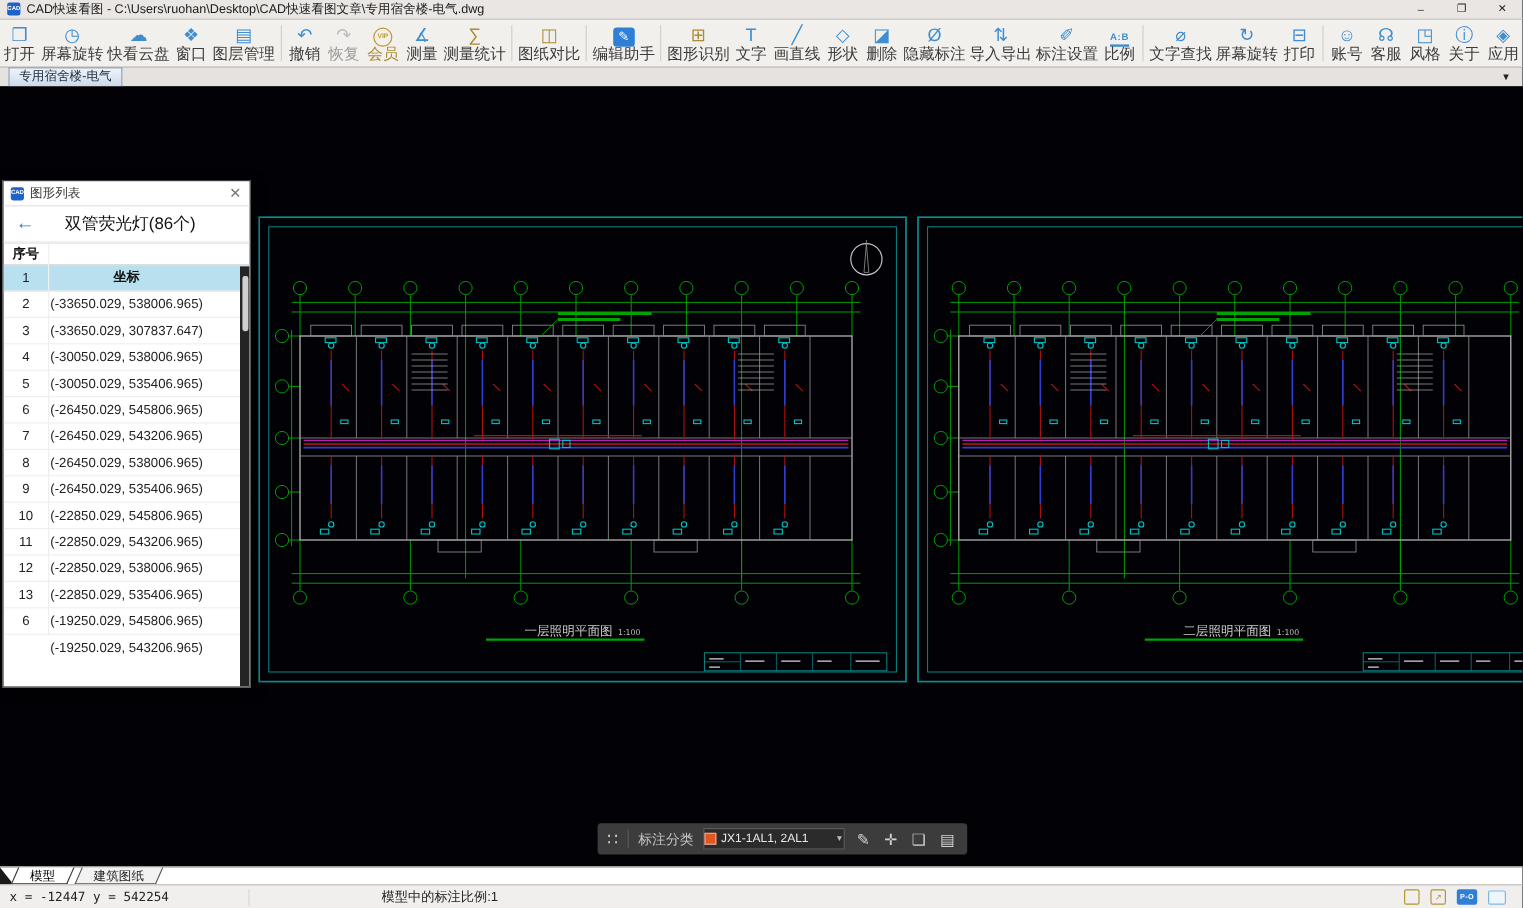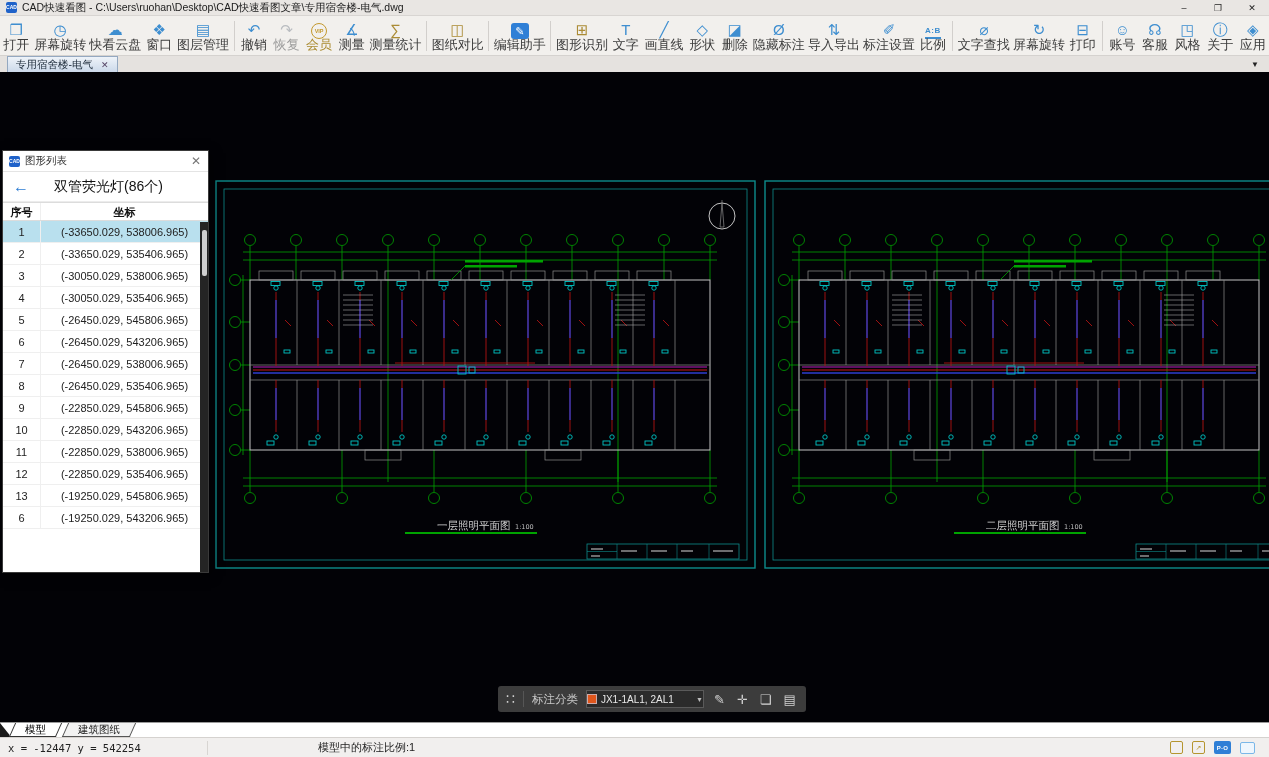--- a/index.html
+++ b/index.html
@@ -35,21 +35,21 @@
     font-size:11px;line-height:16px;text-align:center;margin-top:1px;}
   .tbtn.scalebtn .ico{font-size:8px;font-weight:bold;letter-spacing:.5px;border-bottom:2px solid #3e8ed0;
     height:14px;line-height:12px;margin-top:3px;}
   .tsep{width:1px;height:30px;background:#d2cfcc;margin:0 3px;flex:none;}
 
   
   .doctabs{position:absolute;top:56px;left:0;width:100%;height:16px;background:#e5e2df;
     display:flex;align-items:flex-end;}
   .doctab{height:16px;margin-left:7px;padding:0 8px;background:linear-gradient(#eef3f9,#ccd9ea);
     border:1px solid #94a8c0;border-bottom:none;display:flex;align-items:center;gap:8px;
-    font-size:10.5px;color:#1d2b3a;}
+    font-size:10.5px;color:#1d2b3a;flex-direction:column;}
   .doctab .x{font-size:9px;color:#546;}
   .tablist-arrow{margin-left:auto;margin-right:10px;font-size:8px;color:#222;align-self:center;}
 
   
   .canvas{position:absolute;top:72px;left:0;width:1269px;height:650px;background:#020206;}
   .canvas svg{display:block;}
   text.cap{fill:#cfcfcf;font-size:10.5px;font-family:"DejaVu Sans",sans-serif;}
   text.capscale{fill:#bdbdbd;font-size:6.5px;font-family:"DejaVu Sans",sans-serif;}
 
   
@@ -70,21 +70,21 @@
     border:1px solid #3a3a3a;box-shadow:2px 3px 10px rgba(0,0,0,.55);z-index:40;
     display:flex;flex-direction:column;}
   .panel-titlebar{height:21px;display:flex;align-items:center;border-bottom:1px solid #e4e4e4;}
   .panel-title{font-size:10.5px;color:#333;}
   .panel-close{margin-left:auto;margin-right:7px;color:#777;font-size:12px;}
   .panel-head{height:30px;display:flex;align-items:center;border-bottom:1px solid #ececec;}
   .backarrow{color:#2b7cd3;font-size:16px;font-weight:bold;padding:0 10px;}
   .panel-heading{font-size:14px;color:#111;font-weight:500;flex:1;text-align:center;
     padding-right:30px;white-space:nowrap;}
   .tablewrap{position:relative;flex:1;overflow:hidden;}
-  .tr{display:flex;height:22px;line-height:22px;border-bottom:1px solid #efefef;font-size:11px;color:#222;}
+  .tr{display:flex;height:22px;line-height:22px;border-bottom:1px solid #efefef;font-size:11px;color:#222;flex-direction:column;}
   .tr.header{height:19px;line-height:19px;font-weight:bold;border-top:1px solid #dcdcdc;
     border-bottom:1px solid #dcdcdc;color:#111;}
   .td1{width:38px;text-align:center;border-right:1px solid #efefef;flex:none;}
   .td2{flex:1;text-align:center;}
   .tr.selected{background:#b9e0ee;}
   .vscroll{position:absolute;top:20px;right:0;width:8px;height:calc(100% - 20px);background:#242424;}
   .vthumb{position:absolute;top:8px;left:1.5px;width:5px;height:46px;background:#cfcfcf;border-radius:2px;}
   .panel-hint{height:24px;border-top:1px solid #ddd;background:#fbfbfb;display:flex;
     align-items:center;padding-left:7px;font-size:10.5px;color:#333;white-space:nowrap;}
   .hintpre{color:#d06020;font-weight:bold;margin-right:2px;}
@@ -442,21 +442,21 @@
       <div class="tr header">
         <span class="td1">序号</span>
         <span class="td2">坐标</span>
       </div>
       <div class="tr selected">
           <span class="td1">1</span>
           <span class="td2">(-33650.029, 538006.965)</span>
         </div>
       <div class="tr">
           <span class="td1">2</span>
-          <span class="td2">(-33650.029, 535406.965)</span>
+          <span class="td2">(-33650.029, 307837.647)</span>
         </div>
       <div class="tr">
           <span class="td1">3</span>
           <span class="td2">(-30050.029, 538006.965)</span>
         </div>
       <div class="tr">
           <span class="td1">4</span>
           <span class="td2">(-30050.029, 535406.965)</span>
         </div>
       <div class="tr">

